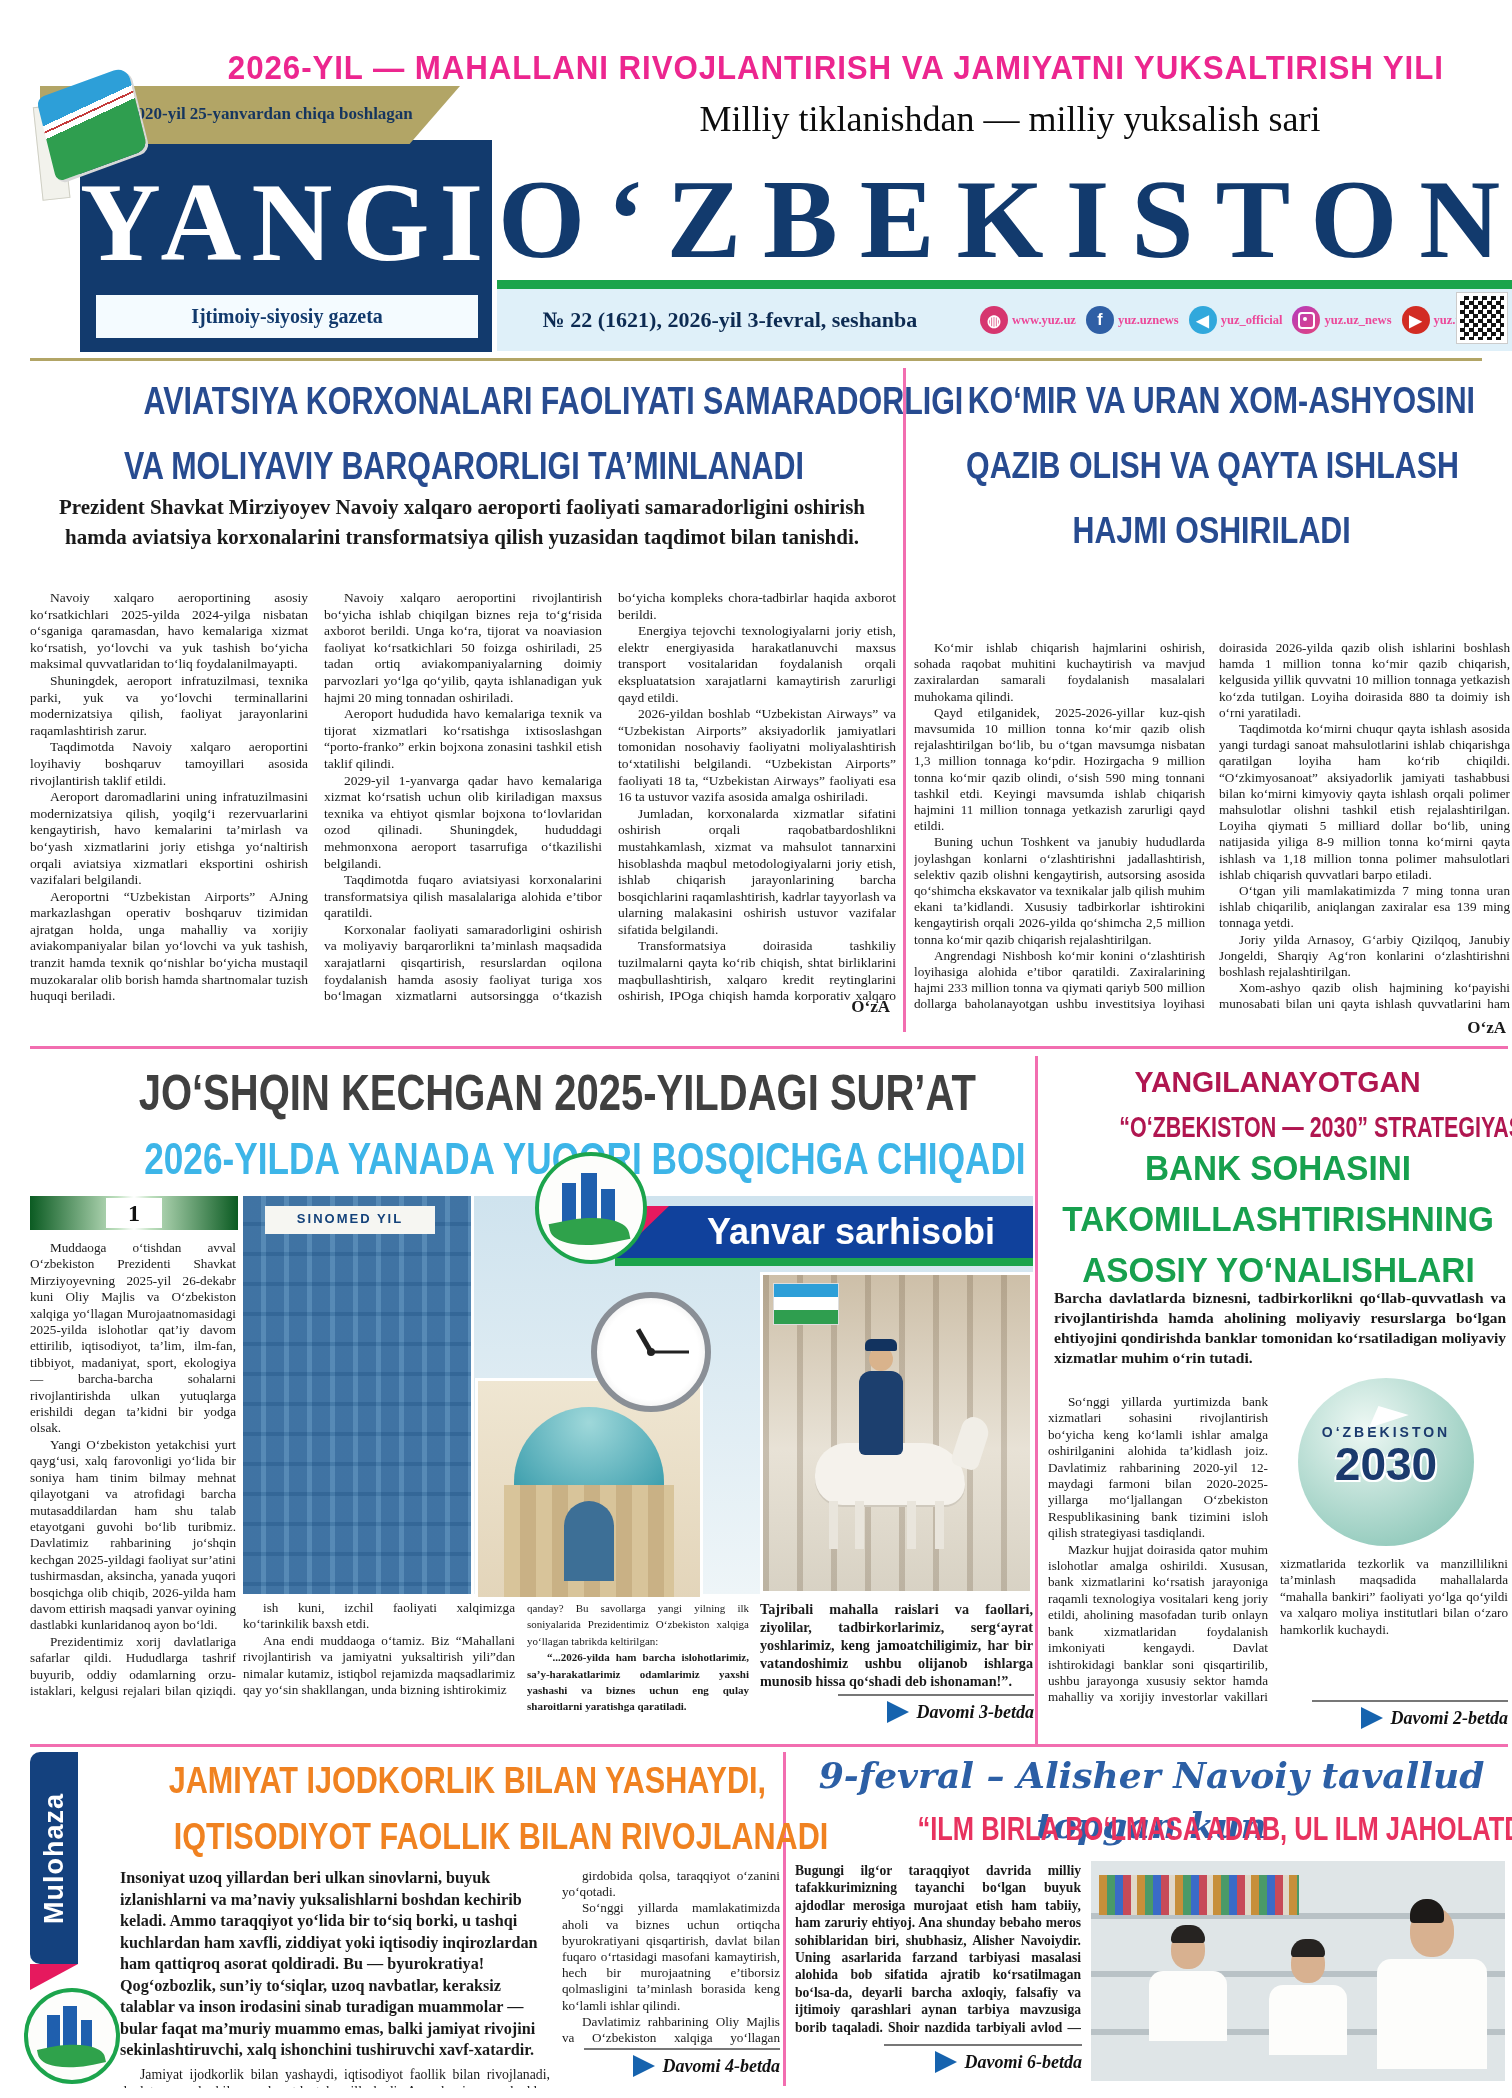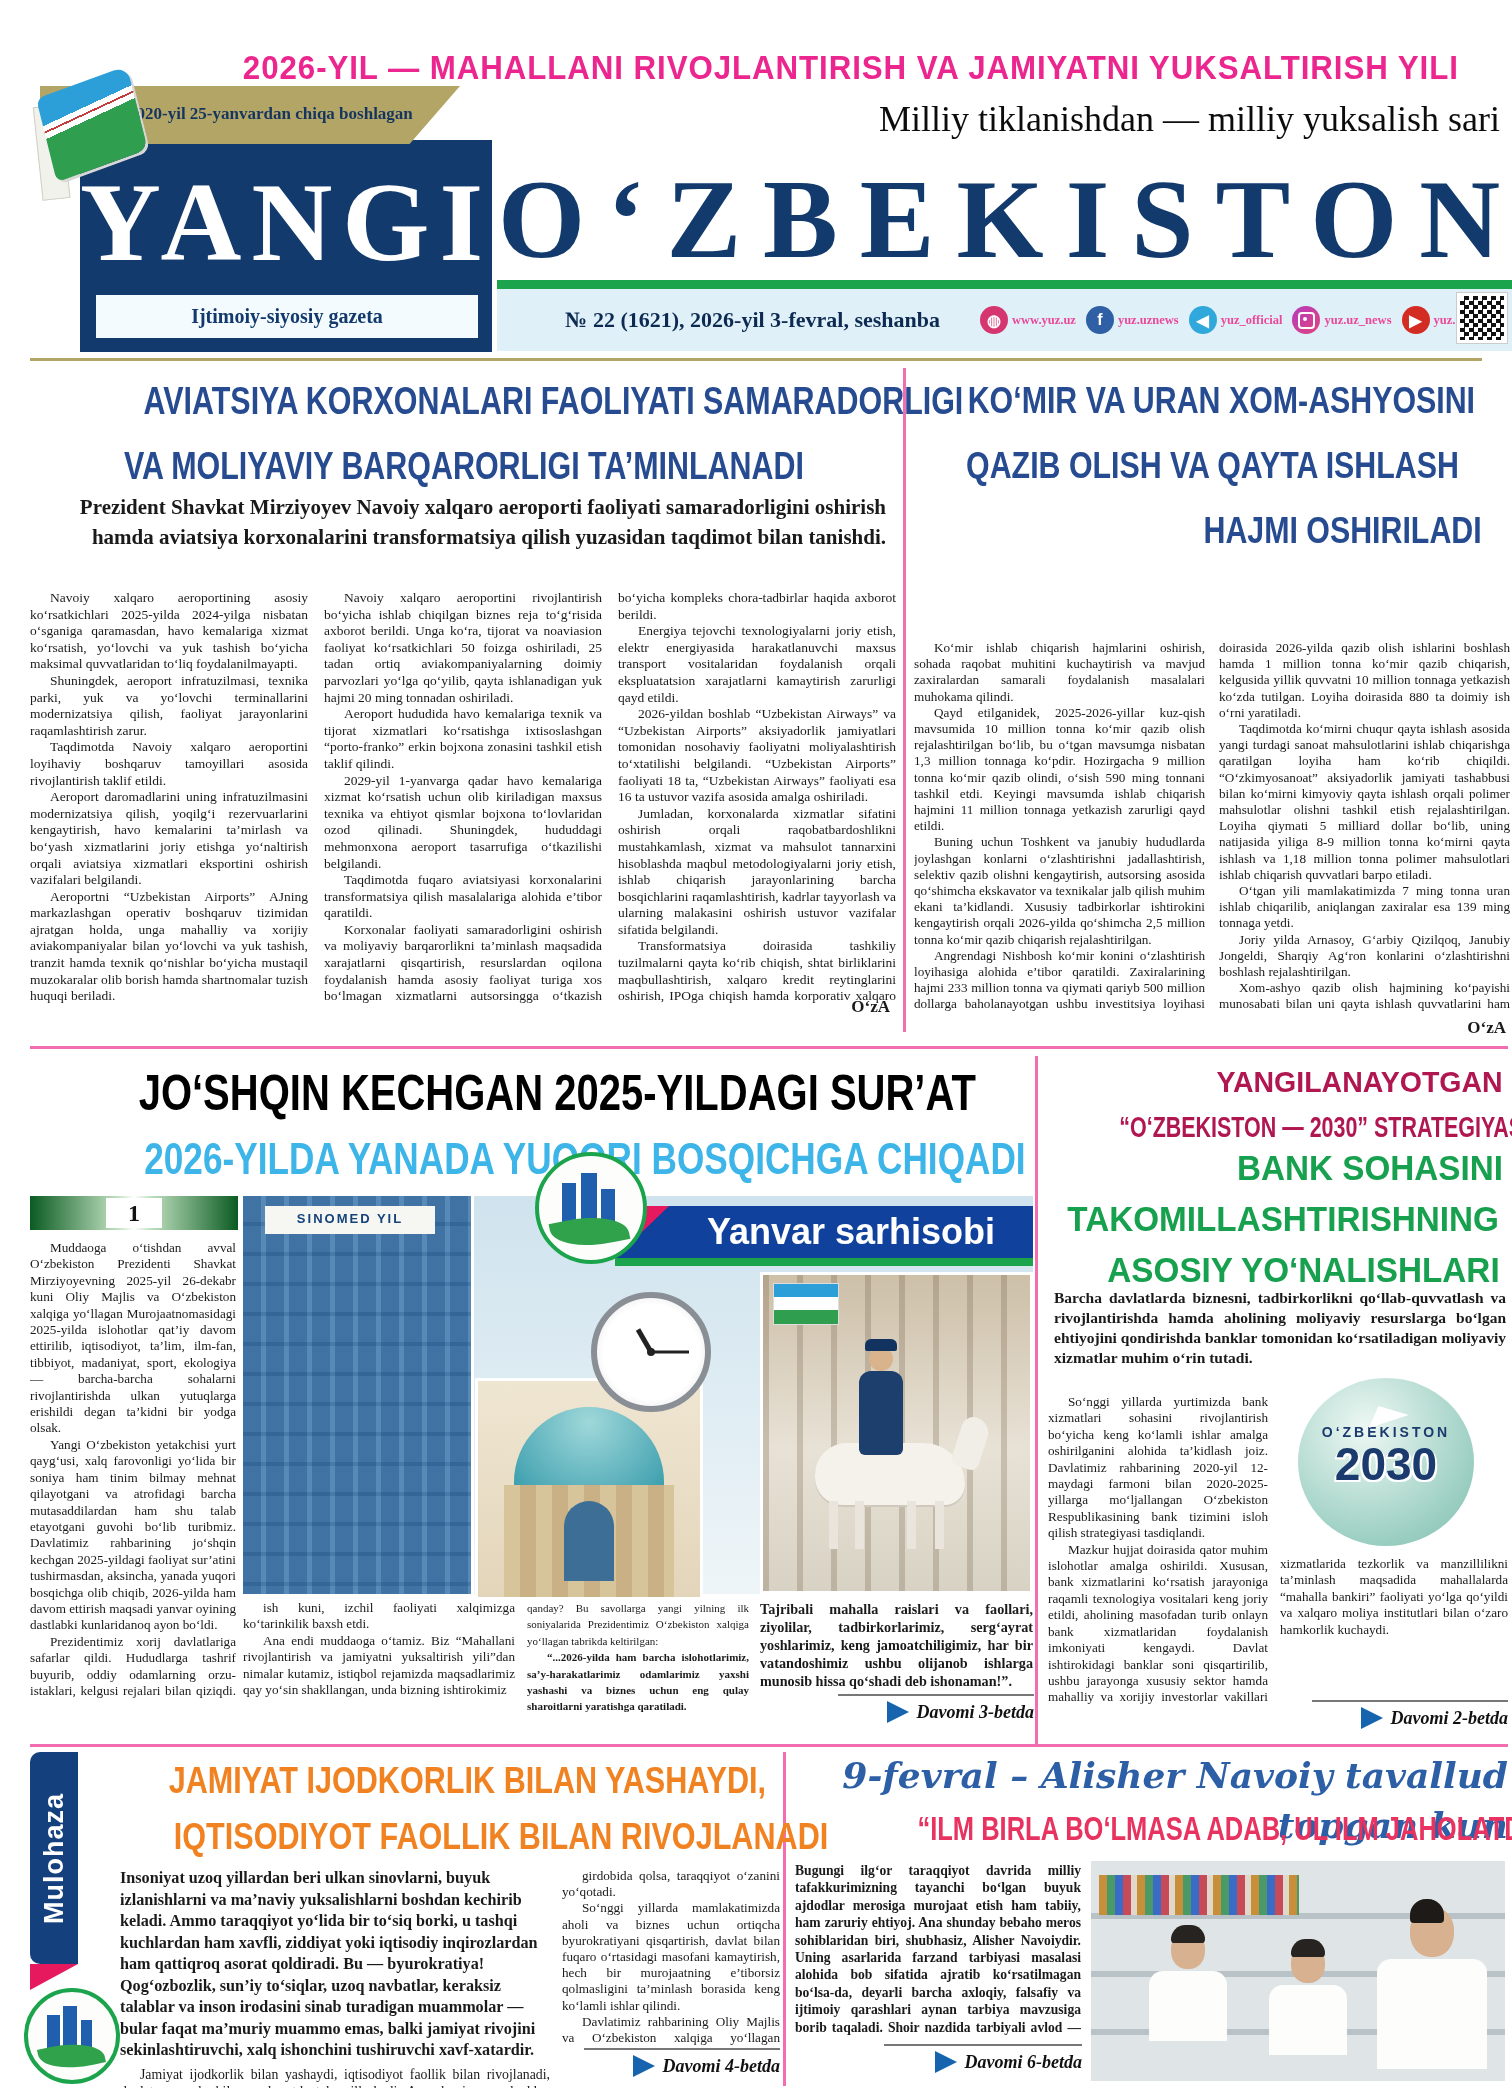--- a/index.html
+++ b/index.html
@@ -1,21 +1,21 @@
 <!DOCTYPE html>
 <html><head>
 <meta charset="utf-8">
 <style>
   html,body{margin:0;padding:0;background:#ffffff;}
   .page{position:relative;width:1512px;height:2098px;background:#fff;overflow:hidden;
         font-family:"Liberation Serif",serif;color:#1a1a1a;}
   .abs{position:absolute;}
   .cond{display:inline-block;white-space:nowrap;font-family:"Liberation Sans",sans-serif;
         font-weight:bold;transform-origin:50% 50%;}
-  .ctr{text-align:right;}
+  .ctr{text-align:center;}
   .just{text-align:justify;}
   
   .top-banner{left:160px;top:42px;width:1352px;height:50px;color:#ec268f;line-height:50px;}
   .top-banner .cond{font-size:34px;transform:scaleX(.92);letter-spacing:1px;}
   .logo-flag{left:28px;top:58px;width:138px;height:148px;z-index:5;transform:rotate(-14deg);}
   .logo-flag .fl{position:absolute;left:18px;top:22px;width:96px;height:86px;border-radius:8px 14px 10px 8px;
       background:linear-gradient(175deg,#2d9fd8 0 30%,#fff 30% 36%,#c43b3b 36% 38%,#fff 38% 44%,#2f9e4f 44% 100%);
       box-shadow:2px 3px 0 #d8d8d8;transform:skewY(-6deg);}
   .logo-flag .page-edge{position:absolute;left:6px;top:36px;width:26px;height:92px;background:#f2f2ec;
       border:1px solid #cfcfc4;transform:rotate(8deg);}
@@ -64,21 +64,21 @@
   .coal-head{left:912px;top:372px;width:600px;color:#274b90;line-height:58px;}
   .coal-head .cond{font-size:37px;transform:scaleX(.82);}
   .coal-sub{left:920px;top:552px;width:586px;font-weight:bold;font-size:20px;line-height:29px;}
   .coal-body{left:914px;top:640px;width:596px;height:388px;column-count:2;column-gap:14px;
       font-size:13.2px;line-height:16.2px;overflow:hidden;}
   .coal-sign{left:1380px;top:1018px;width:126px;}
   .hrule-pink{height:3px;background:#f26eb0;}
   .rule-mid{left:30px;top:1046px;width:1478px;}
   
   .div2{left:1035px;top:1056px;height:688px;}
-  .surat-pink{left:34px;top:1058px;width:996px;color:#000000;line-height:70px;}
+  .surat-pink{left:34px;top:1058px;width:996px;color:#404040;line-height:70px;}
   .surat-pink .cond{font-size:50px;transform:scaleX(.8);}
   .surat-blue{left:34px;top:1128px;width:996px;color:#3db5e8;line-height:62px;}
   .surat-blue .cond{font-size:44px;transform:scaleX(.8);}
   .one-bar{left:30px;top:1196px;width:208px;height:34px;
       background:linear-gradient(90deg,#0b5b22,#bfe0bf 42%,#fff 50%,#bfe0bf 58%,#0b5b22);}
   .one-bar b{position:absolute;left:76px;top:2px;width:56px;height:30px;background:#fff;
       color:#111;font-size:24px;text-align:center;line-height:30px;font-family:"Liberation Serif",serif;}
   .surat-col1{left:30px;top:1240px;width:206px;height:462px;font-size:13.2px;line-height:16.4px;overflow:hidden;}
   .collage{left:243px;top:1196px;width:790px;height:398px;background:linear-gradient(#cfe3ee,#eef5f8);overflow:visible;}
   .bldg{position:absolute;left:0;top:0;width:228px;height:398px;

